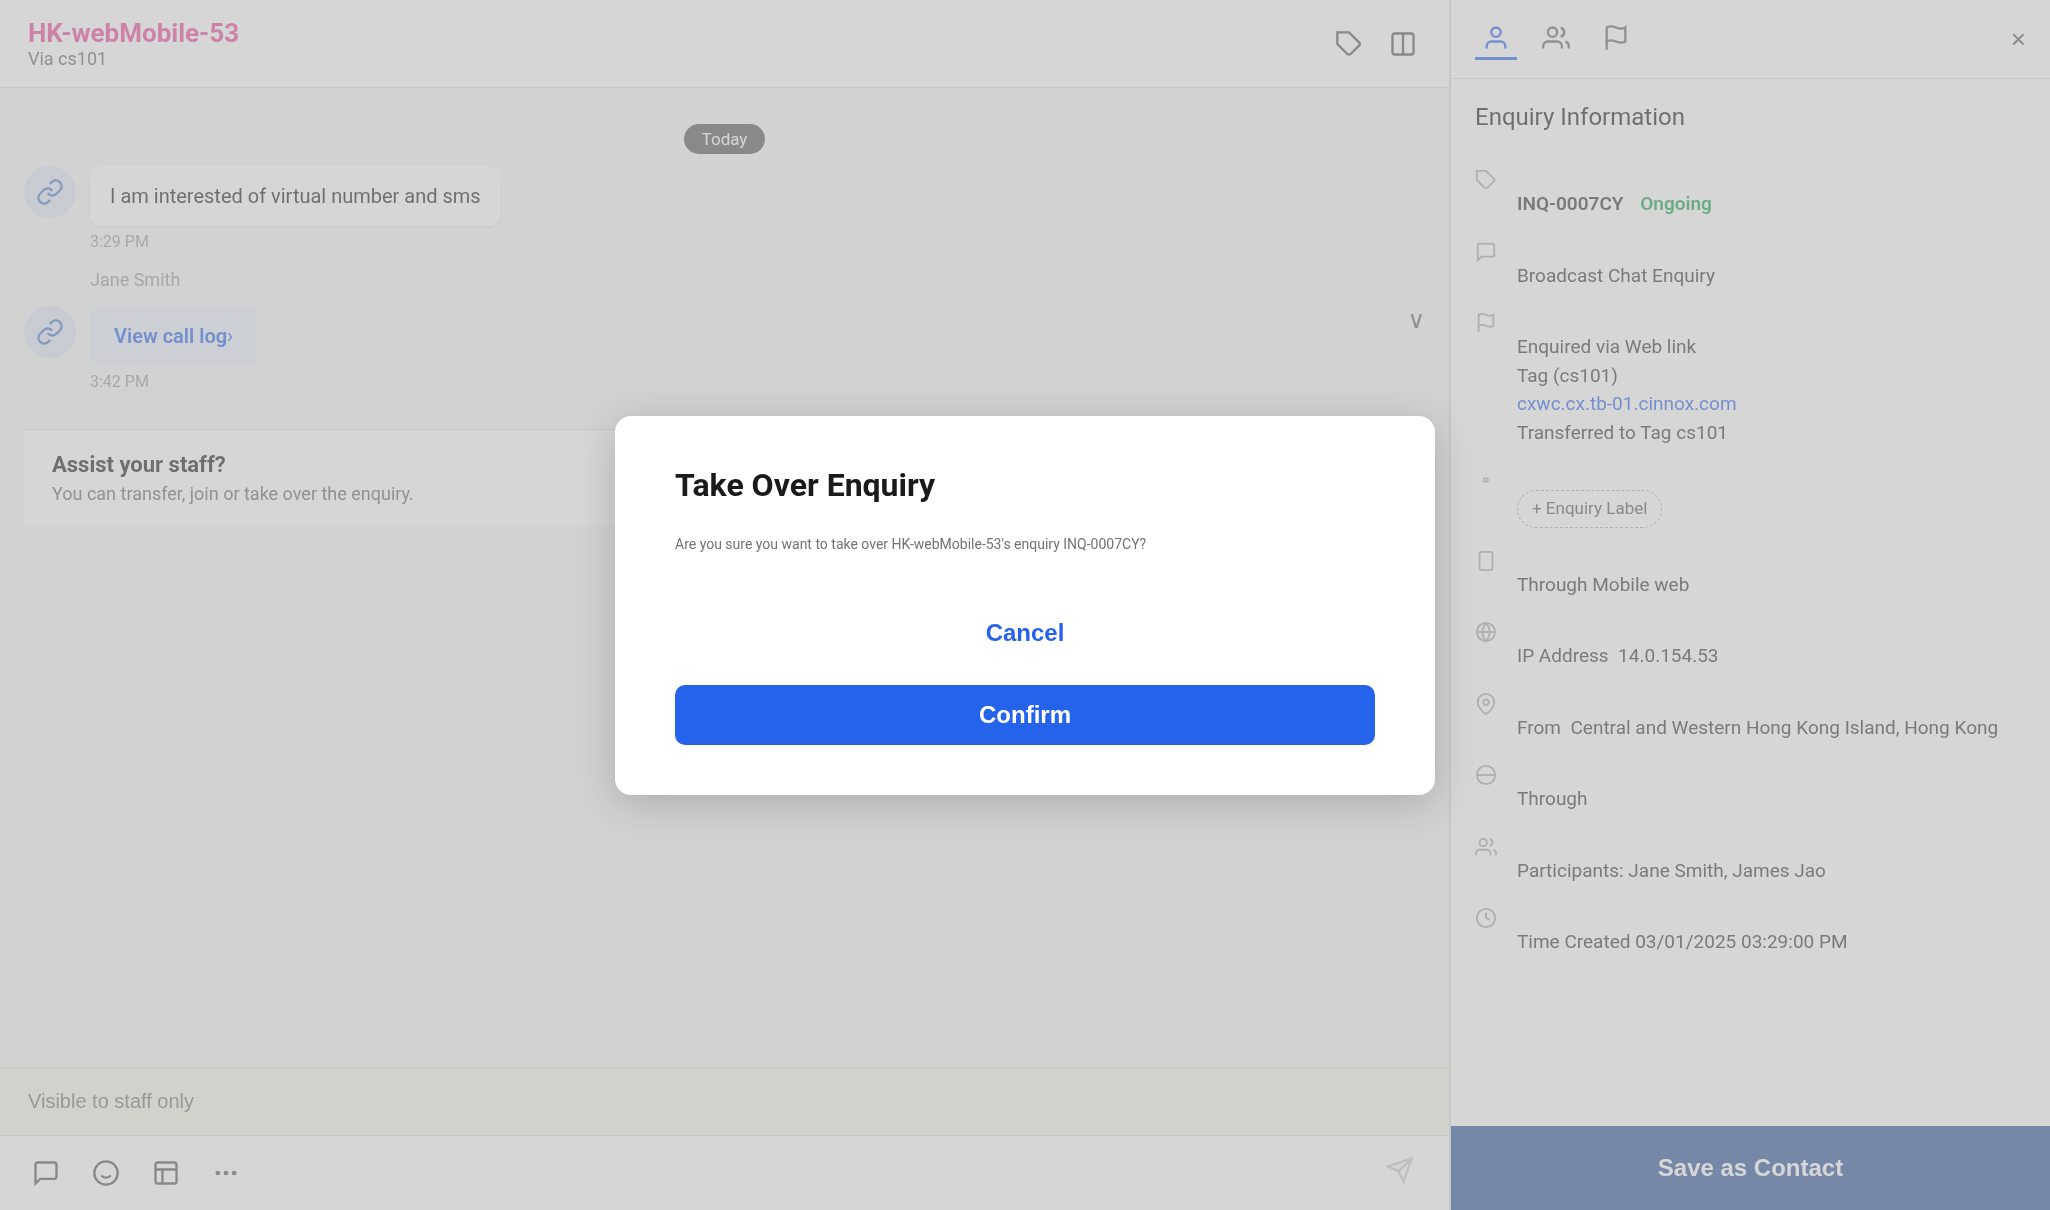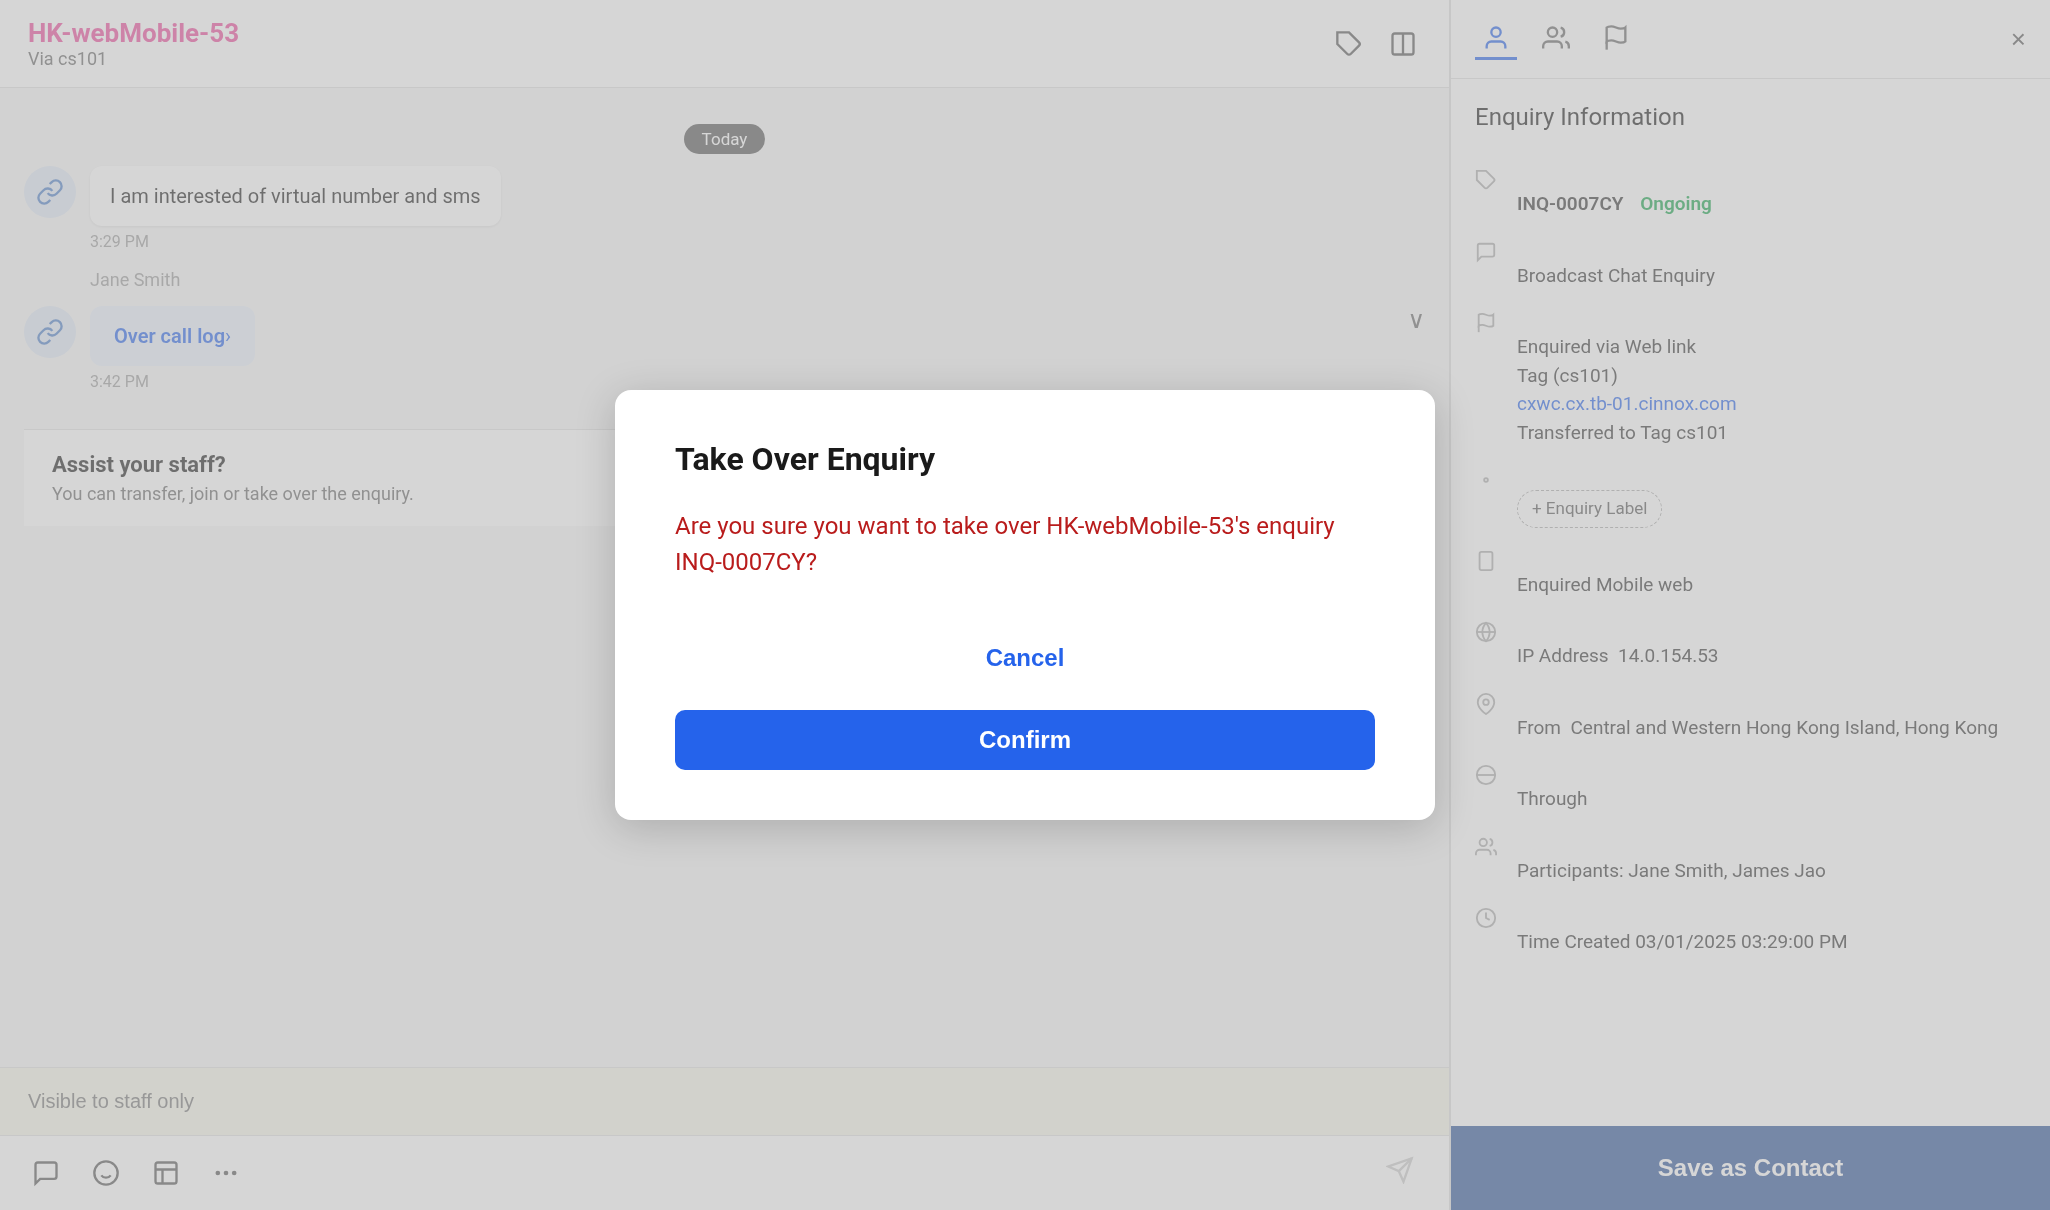--- a/index.html
+++ b/index.html
@@ -358,22 +358,22 @@
       width: 820px;
       box-shadow: 0 8px 40px rgba(0,0,0,0.18);
     }
     .modal-title {
       font-size: 32px;
       font-weight: 700;
       color: #1a1a1a;
       margin-bottom: 30px;
     }
     .modal-body {
-      font-size: 24px;
-      color: #b91c1c;
+      font-size: 14px;
+      color: #737373;
       margin-bottom: 50px;
       line-height: 1.5;
     }
     .modal-actions {
       display: flex;
       justify-content: flex-end;
       gap: 24px;
       flex-direction: column;
     }
     .modal-cancel-btn {
@@ -462,21 +462,21 @@
       <div class="message-row-with-expand">
         <div class="message-row" style="flex:1">
           <div class="message-avatar">
             <svg width="28" height="28" viewBox="0 0 24 24" fill="none" stroke="#4a7dc7" stroke-width="2">
               <path d="M10 13a5 5 0 007.54.54l3-3a5 5 0 00-7.07-7.07l-1.72 1.71"></path>
               <path d="M14 11a5 5 0 00-7.54-.54l-3 3a5 5 0 007.07 7.07l1.71-1.71"></path>
             </svg>
           </div>
           <div>
             <div class="call-log-bubble">
-              <a>Over call log</a>
+              <a>View call log</a>
               <span class="chevron">›</span>
             </div>
             <div class="message-time">3:42 PM</div>
           </div>
         </div>
         <div class="collapse-btn">∨</div>
       </div>
 
       <div class="assist-section" style="margin-top:20px;">
         <div class="assist-row">
@@ -614,21 +614,21 @@
         </div>
       </div>
 
       <div class="info-row">
         <div class="info-icon">
           <svg width="22" height="22" viewBox="0 0 24 24" fill="none" stroke="#aaa" stroke-width="2">
             <rect x="5" y="2" width="14" height="20" rx="2" ry="2"></rect>
             <line x1="12" y1="18" x2="12.01" y2="18"></line>
           </svg>
         </div>
-        <div class="info-text">Enquired  Mobile web</div>
+        <div class="info-text">Through  Mobile web</div>
       </div>
 
       <div class="info-row">
         <div class="info-icon">
           <svg width="22" height="22" viewBox="0 0 24 24" fill="none" stroke="#aaa" stroke-width="2">
             <circle cx="12" cy="12" r="10"></circle>
             <line x1="2" y1="12" x2="22" y2="12"></line>
             <path d="M12 2a15.3 15.3 0 014 10 15.3 15.3 0 01-4 10 15.3 15.3 0 01-4-10 15.3 15.3 0 014-10z"></path>
           </svg>
         </div>

